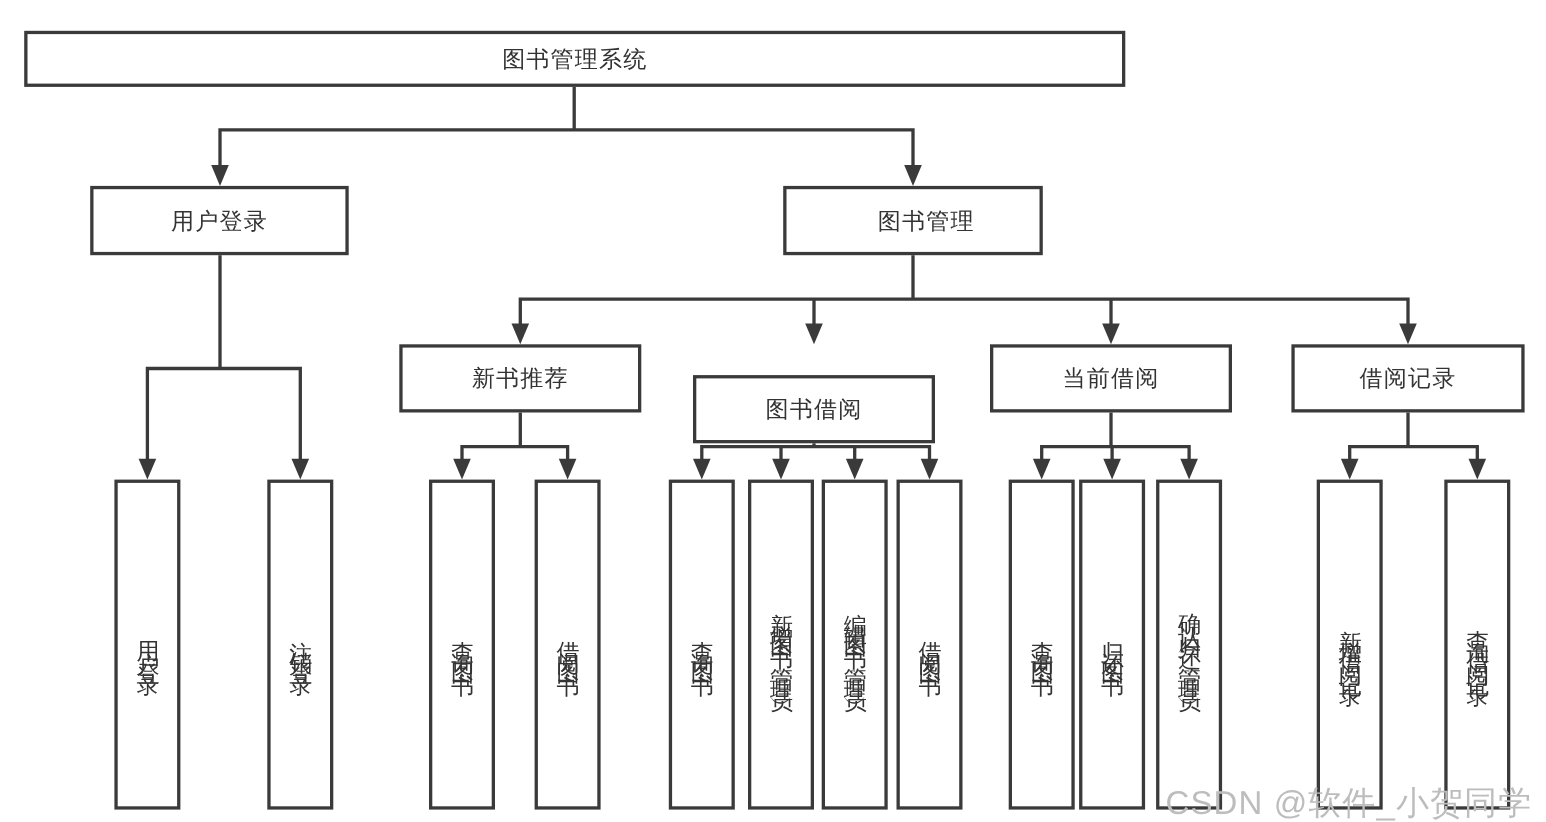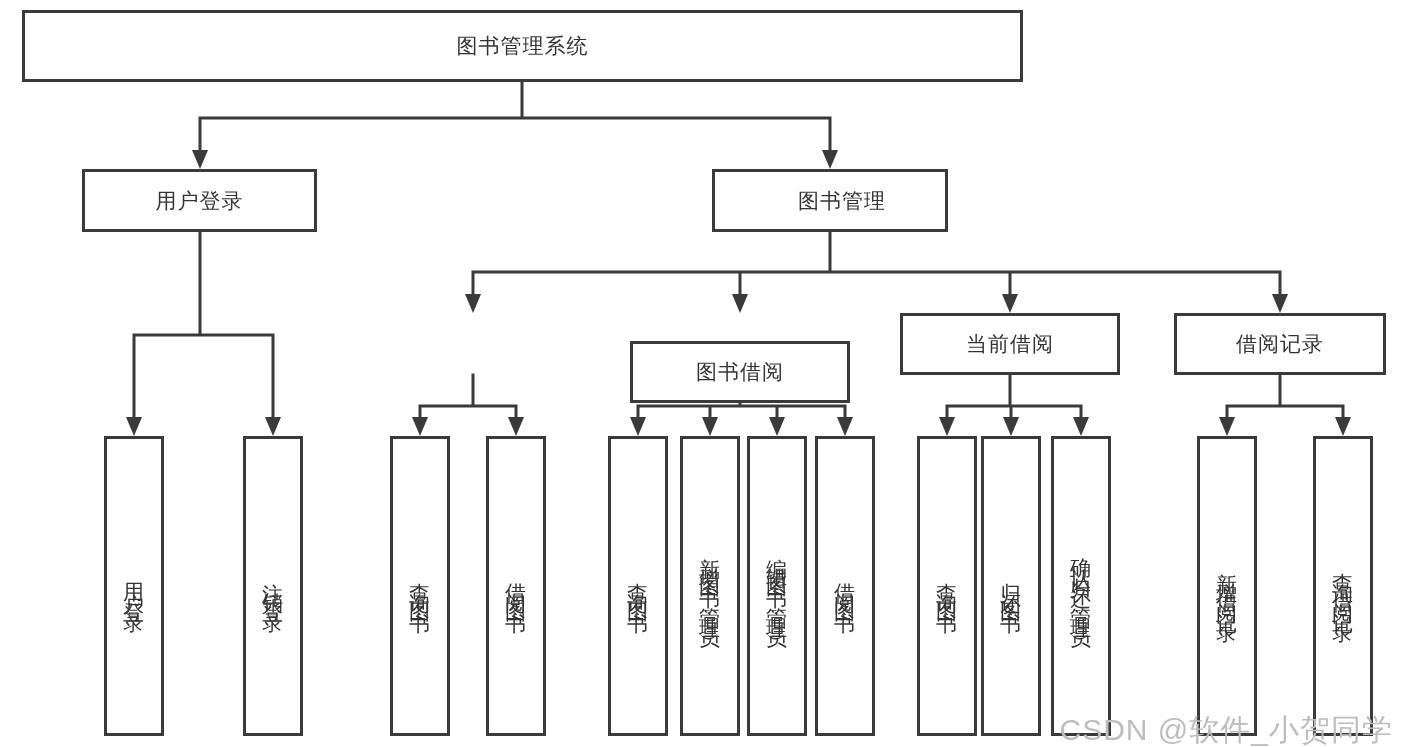--- a/index.html
+++ b/index.html
@@ -11,21 +11,21 @@
   .box{
     position:absolute;background:#ffffff;border:3px solid #3a3a3a;box-sizing:border-box;
     display:flex;align-items:center;justify-content:center;z-index:1;
   }
   .hlabel{font-size:21px;letter-spacing:1px;white-space:nowrap;}
   .vtext{
     writing-mode:vertical-lr;text-orientation:mixed;
     font-size:21px;line-height:1;letter-spacing:10px;white-space:nowrap;
   }
   
-  .n-root{left:22px;top:10px;width:1001px;height:72px;}
+  .n-root{left:22px;top:28px;width:1001px;height:51px;}
   
   .n-login{left:82px;top:169px;width:235px;height:63px;}
   .n-mgmt{left:712px;top:169px;width:236px;height:63px;padding-left:24px;}
   
   .lvl3{top:313px;height:62px;width:220px;}
   .n-newbook{left:363px;}
   .n-borrow{left:630px;margin-top:28px;}
   .n-current{left:900px;}
   .n-records{left:1174px;width:212px;}
   
@@ -81,20 +81,23 @@
     <span class="hlabel">图书管理系统</span>
   </div>
 
   <div class="box n-login">
     <span class="hlabel">用户登录</span>
   </div>
   <div class="box n-mgmt">
     <span class="hlabel">图书管理</span>
   </div>
 
+  <div class="box lvl3 n-newbook">
+    <span class="hlabel">新书推荐</span>
+  </div>
   <div class="box lvl3 n-borrow">
     <span class="hlabel">图书借阅</span>
   </div>
   <div class="box lvl3 n-records">
     <span class="hlabel">借阅记录</span>
   </div>
   <div class="box lvl3 n-current">
     <span class="hlabel">当前借阅</span>
   </div>
 

